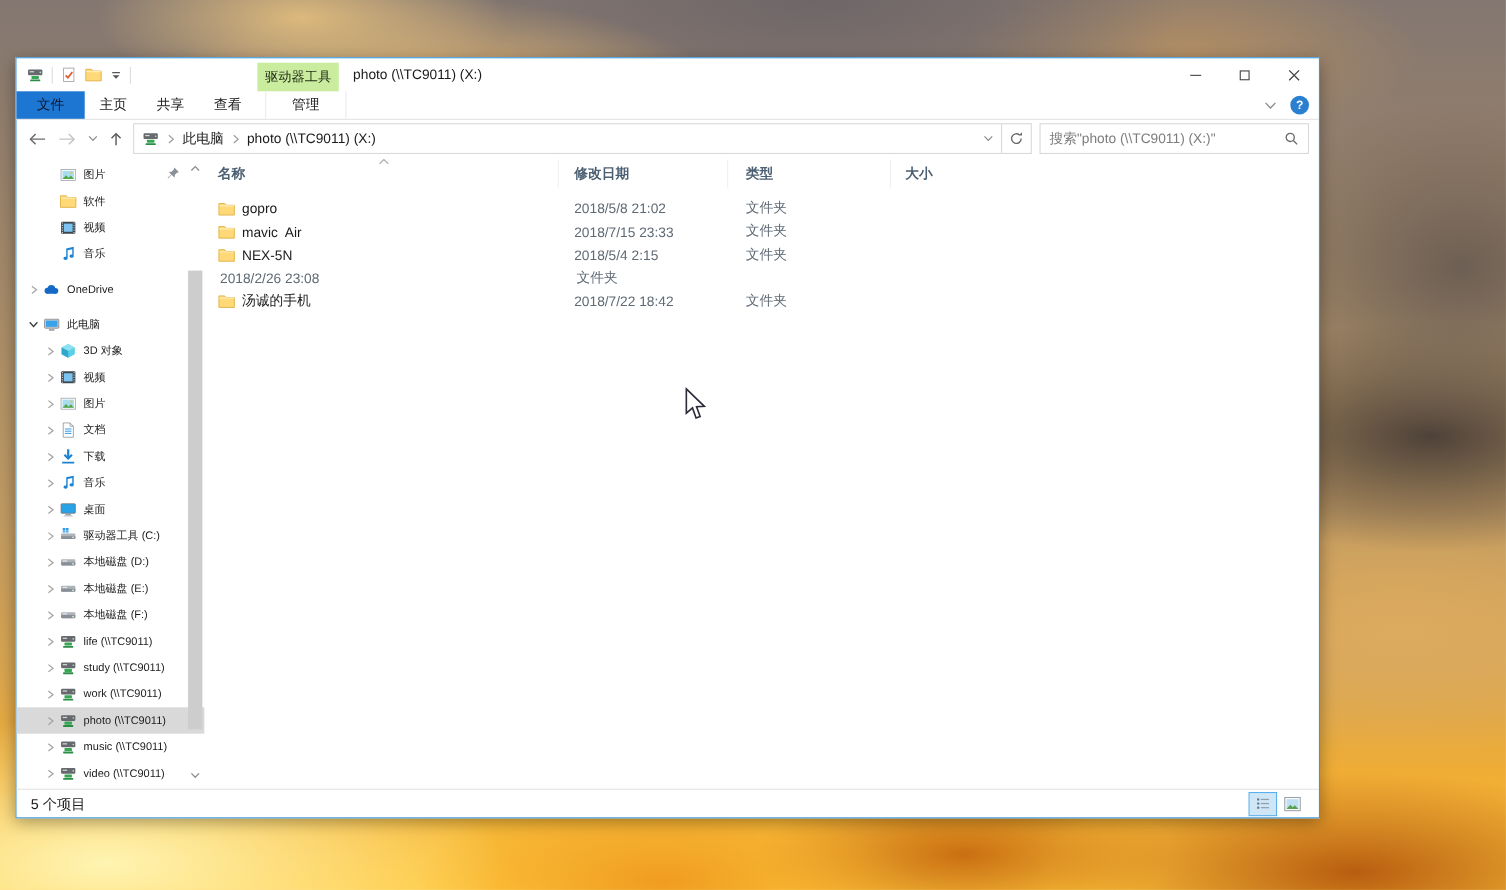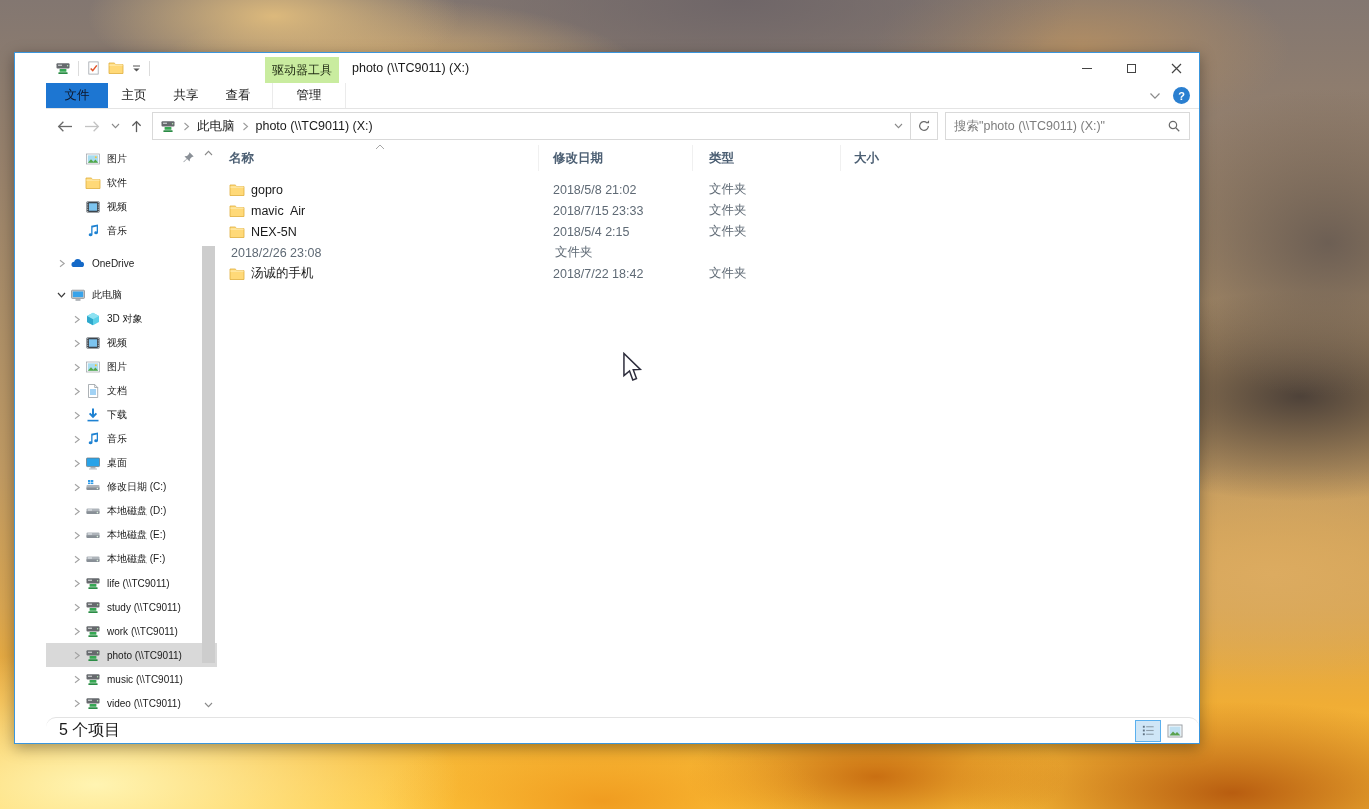--- a/index.html
+++ b/index.html
@@ -18,21 +18,21 @@
       radial-gradient(ellipse 440px 170px at 93% 71%, #dcab60 0%, rgba(220,171,96,0) 65%),
       radial-gradient(ellipse 520px 190px at 7% 97%, #fff4b2 0%, rgba(255,244,178,0) 70%),
       radial-gradient(ellipse 320px 110px at 44% 99%, #f09c20 0%, rgba(240,156,32,0) 70%),
       radial-gradient(ellipse 270px 95px at 64% 96%, #c96f12 0%, rgba(201,111,18,0) 70%),
       radial-gradient(ellipse 400px 130px at 90% 98%, #b85d10 0%, rgba(184,93,16,0) 70%),
       linear-gradient(180deg,#837771 0%,#95806c 18%,#ab8e68 38%,#c09a63 58%,#d8a551 75%,#f0ad35 87%,#ffc83d 100%);
   }
 
   
   .window{position:absolute;left:14px;top:52px;width:1186px;height:692px;background:#fff;
-    border:1px solid #3a96dd;box-shadow:0 4px 14px rgba(0,0,0,.35);display:flex;flex-direction:column;padding-left:31px;}
+    border:1px solid #3a96dd;box-shadow:0 4px 14px rgba(0,0,0,.35);display:flex;flex-direction:column;}
 
   
   .titlebar{height:30px;position:relative;display:flex;align-items:center;flex:none;}
   .qat{display:flex;align-items:center;gap:7px;padding-left:9px;}
   .qat .i{display:flex;}
   .qat .sep{width:1px;height:15px;background:#dcdcdc;}
   .ctx-tab{position:absolute;left:219px;top:4px;width:74px;height:26px;background:#c9ec9f;
     display:flex;align-items:center;justify-content:center;font-size:12px;color:#1f2a12;}
   .title-text{position:absolute;left:306px;top:0;height:30px;display:flex;align-items:center;font-size:12.5px;}
   .win-controls{position:absolute;right:0;top:0;display:flex;}
@@ -97,21 +97,21 @@
   .rows{margin-top:8px;}
   .frow{display:grid;grid-template-columns:322px 154px 148px 40px;height:21px;align-items:center;font-size:12.5px;}
   .fname-cell{display:flex;align-items:center;padding-left:12px;gap:6px;white-space:pre;overflow:hidden;}
   .fname-cell .i{display:flex;flex:none;}
   .fmeta{color:#5f6a75;padding-left:14px;white-space:nowrap;overflow:hidden;}
   .fmeta.t{padding-left:16px;}
   .fsize{color:#5f6a75;text-align:right;padding-right:2px;}
 
   
   .statusbar{height:26px;border-top:1px solid #e3e3e3;display:flex;align-items:center;
-    padding:0 12px 0 13px;font-size:16px;flex:none;border-radius:10px;}
+    padding:0 12px 0 13px;font-size:13px;flex:none;}
   .view-toggles{margin-left:auto;display:flex;gap:3px;}
   .vbtn{width:24px;height:20px;display:flex;align-items:center;justify-content:center;}
   .vbtn.active{background:#cfe6f7;outline:1px solid #5ab0ee;}
 
   .cursor{position:absolute;left:622px;top:352px;z-index:50;}
   .i svg{display:block;}
 </style>
 </head>
 <body>
 
@@ -484,21 +484,21 @@
                   <rect x="3" y="1" width="2.4" height="2.4"></rect>
                   <rect x="5.9" y="1" width="2.4" height="2.4"></rect>
                   <rect x="3" y="3.9" width="2.4" height="1.2"></rect>
                   <rect x="5.9" y="3.9" width="2.4" height="1.2"></rect>
                 </g>
                 <rect x="1.5" y="6" width="13" height="5" rx="1" fill="#aeb4ba"></rect>
                 <path d="M1.5 8.4h13v1.6a1 1 0 0 1-1 1h-11a1 1 0 0 1-1-1z" fill="#888f96"></path>
                 <circle cx="12.4" cy="9.5" r=".8" fill="#dff3df"></circle>
               </svg>
             </span>
-            <span class="slabel">修改日期 (C:)</span>
+            <span class="slabel">驱动器工具 (C:)</span>
           </div>
           <div class="srow indent1">
             <span class="chev i">
               <svg width="8" height="9" viewBox="0 0 8 9">
                 <path d="M2 1.2 6.2 4.5 2 7.8" fill="none" stroke="#a3a3a3" stroke-width="1.1"></path>
               </svg>
             </span>
             <span class="sicon i">
               <svg width="16" height="16" viewBox="0 0 16 16">
                 <rect x="1.5" y="5.5" width="13" height="5.5" rx="1" fill="#aeb4ba"></rect>

